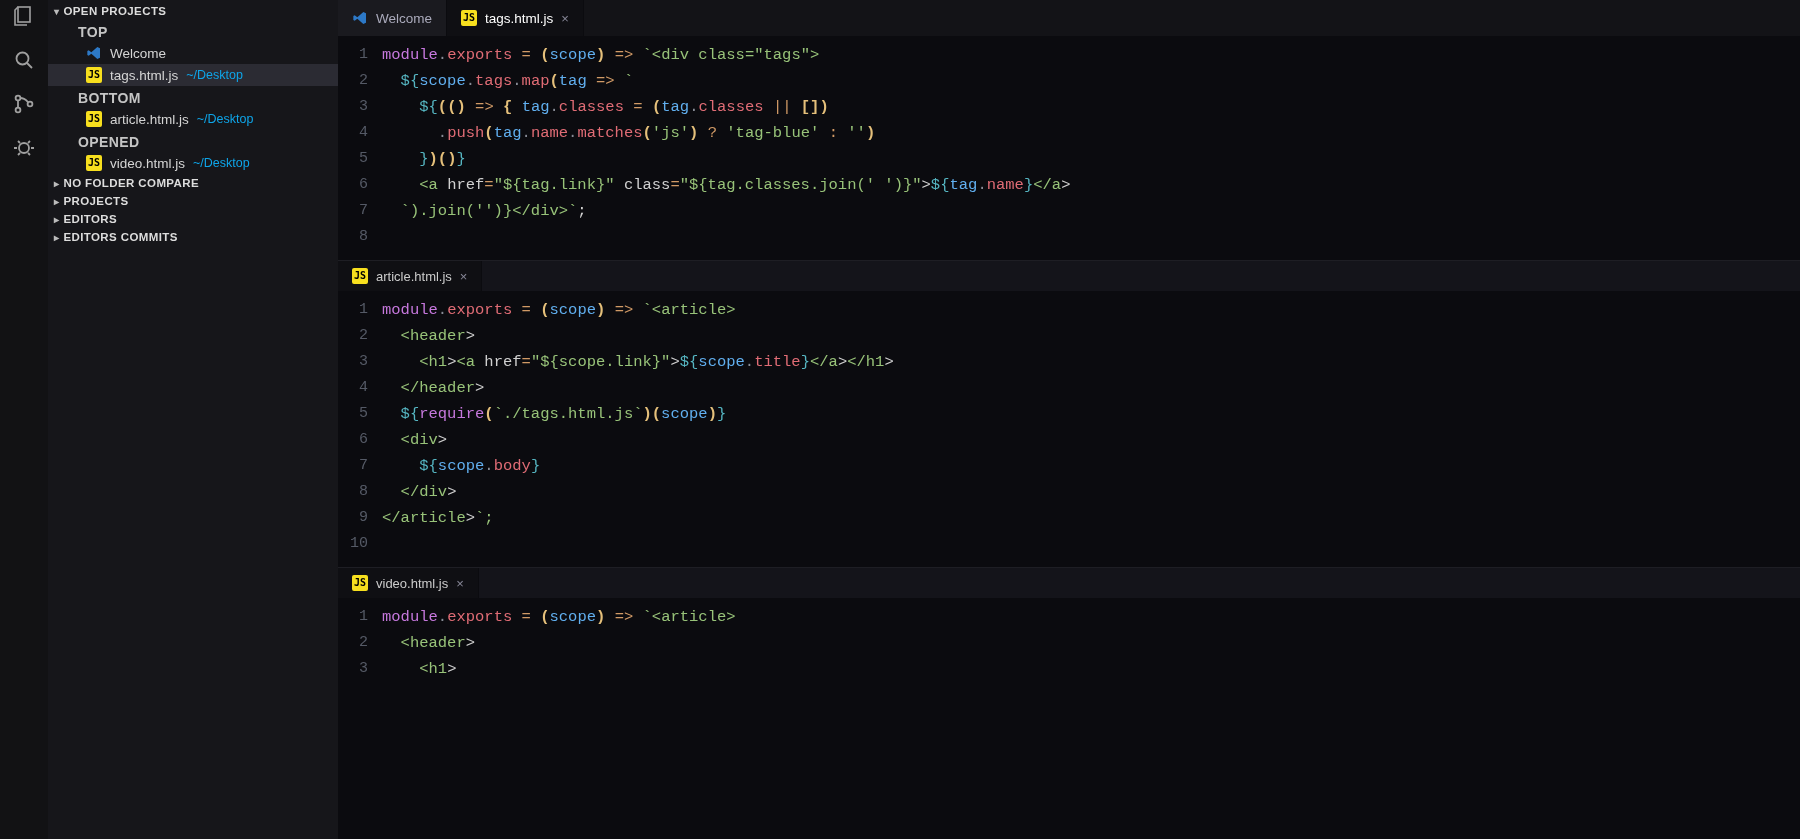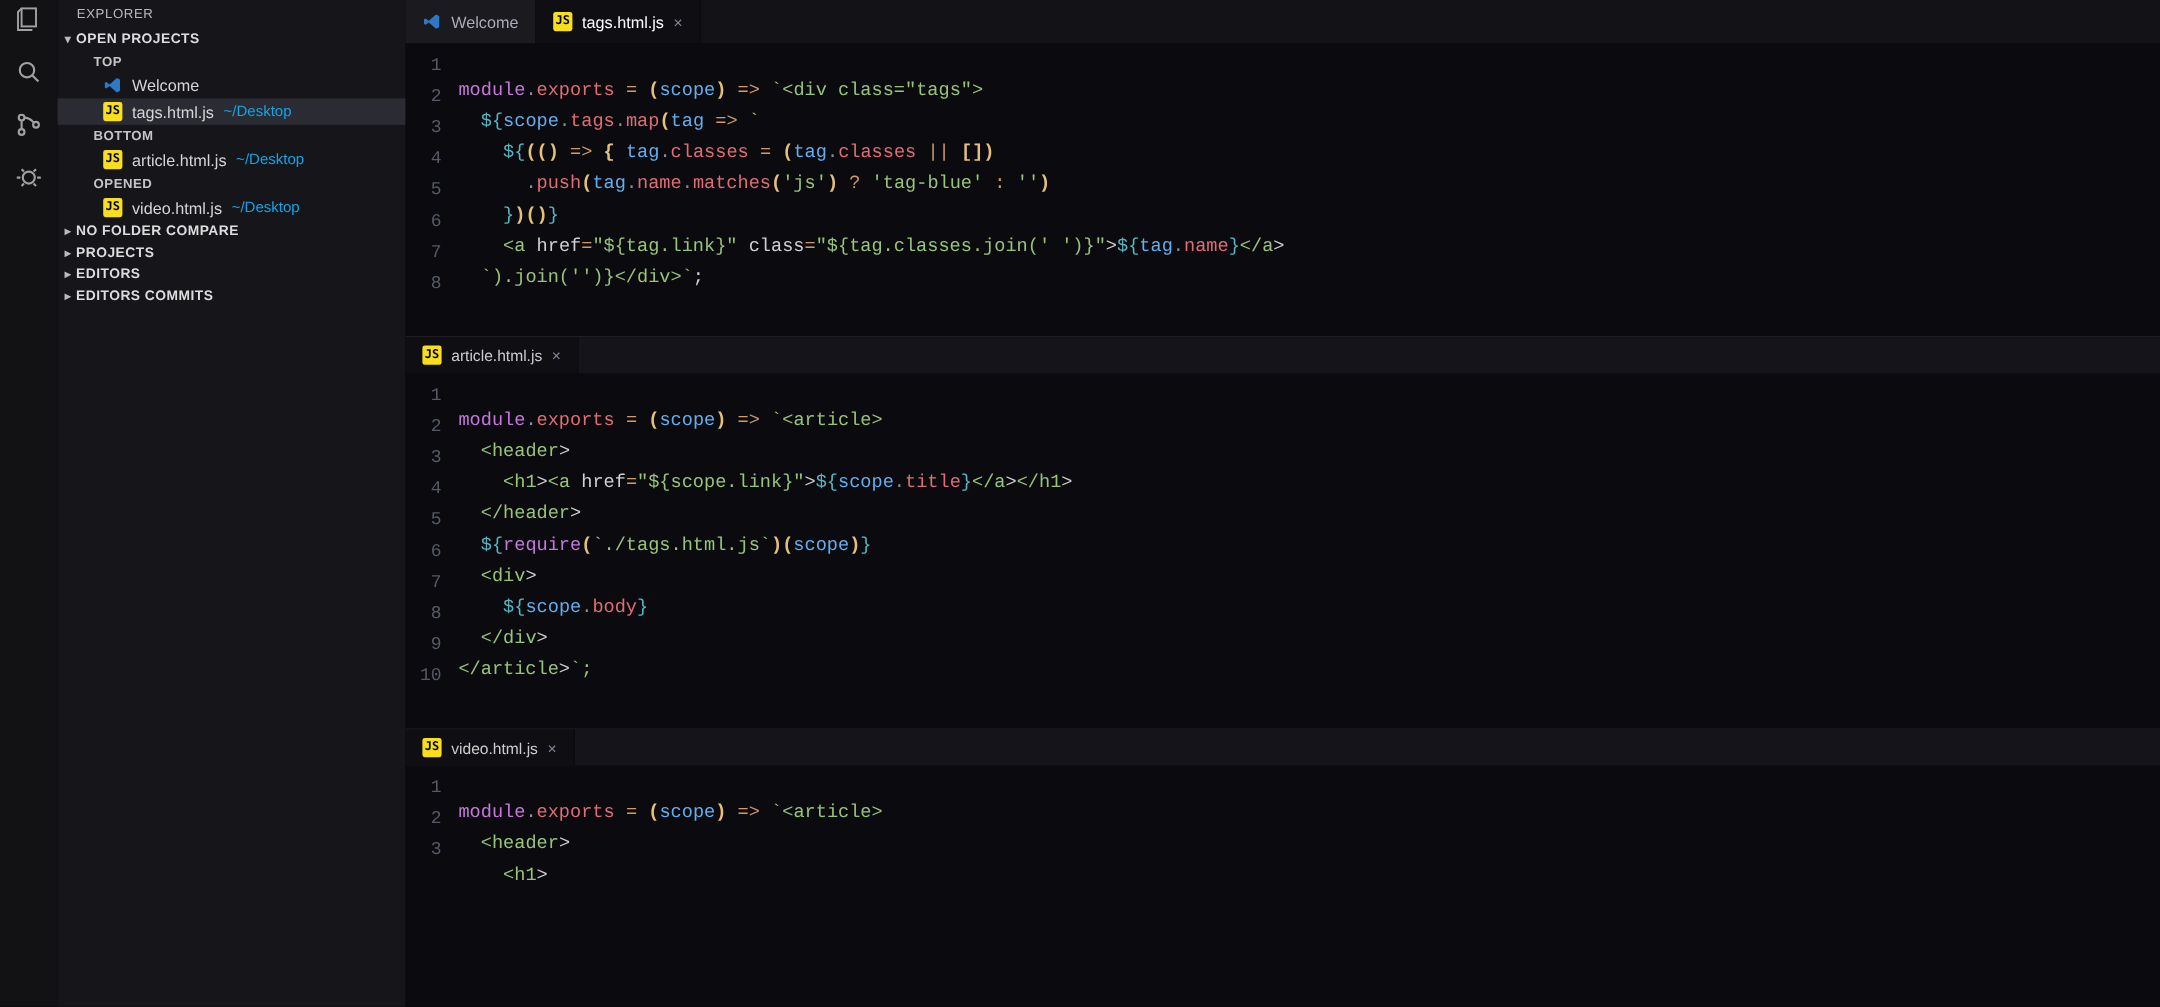--- a/index.html
+++ b/index.html
@@ -51,21 +51,21 @@
     padding: 3px 6px;
     font-size: 11.5px;
     font-weight: 700;
     letter-spacing: .4px;
     color: #ddd;
     cursor: pointer;
     gap: 4px;
   }
   .section-header .caret { font-size: 10px; color:#bbb; }
   .group-label {
-    font-size: 11px;
+    font-size: 14px;
     font-weight: 700;
     color: #c5c5c5;
     padding: 4px 6px 2px 30px;
     letter-spacing: .4px;
   }
   .editor-item {
     display: flex;
     align-items: center;
     padding: 3px 8px 3px 38px;
     gap: 8px;
@@ -146,21 +146,20 @@
     padding-right: 14px;
     color: #555a66;
     font: 400 15px/26px "Consolas","Menlo","Courier New",monospace;
     user-select: none;
   }
   .code {
     font: 400 15.5px/26px "Consolas","Menlo","Courier New",monospace;
     color: #d0d0d0;
     white-space: pre;
     overflow: hidden;
-    margin-top: 20px;
   }
 
   
   .tok-mod   { color:#c678dd; } 
   .tok-prop  { color:#e06c75; } 
   .tok-eq    { color:#d19a66; } 
   .tok-paren { color:#e5c07b; font-weight:600;} 
   .tok-var   { color:#61afef; } 
   .tok-str   { color:#98c379; }
   .tok-punc  { color:#888c96; }
@@ -192,21 +191,20 @@
   </div>
   <div class="act-icon">
     <svg viewBox="0 0 24 24" fill="none" stroke="currentColor" stroke-width="1.8">
         <circle cx="12" cy="12" r="5"></circle>
         <path d="M2 12h3M19 12h3M6 5l2 2M18 5l-2 2M6 19l2-2M18 19l-2-2"></path>
       </svg>
   </div>
 </div>
 
 <div class="sidebar">
-  <div class="sidebar-title">EXPLORER</div>
 
   <div class="section-header">
     <span class="caret">▾</span>
     <span>OPEN PROJECTS</span>
   </div>
 
   <div id="open-editors-body">
       <div class="group-label">TOP</div>
       <div class="editor-item">
         <span class="icon-vscode"><svg viewBox="0 0 24 24" fill="currentColor">

